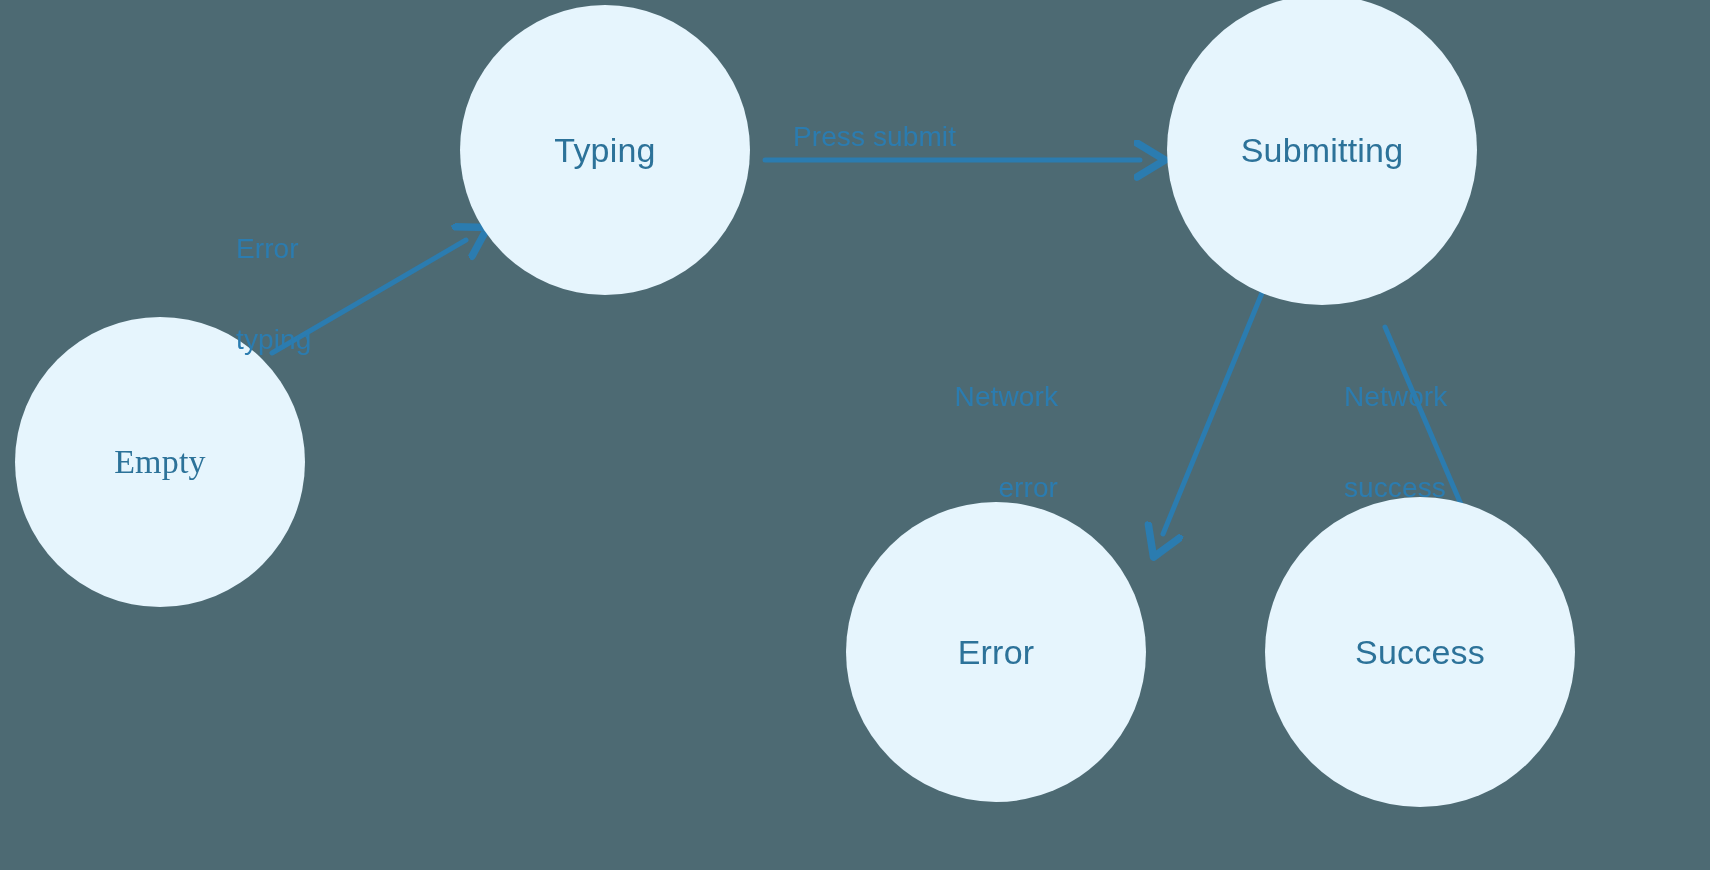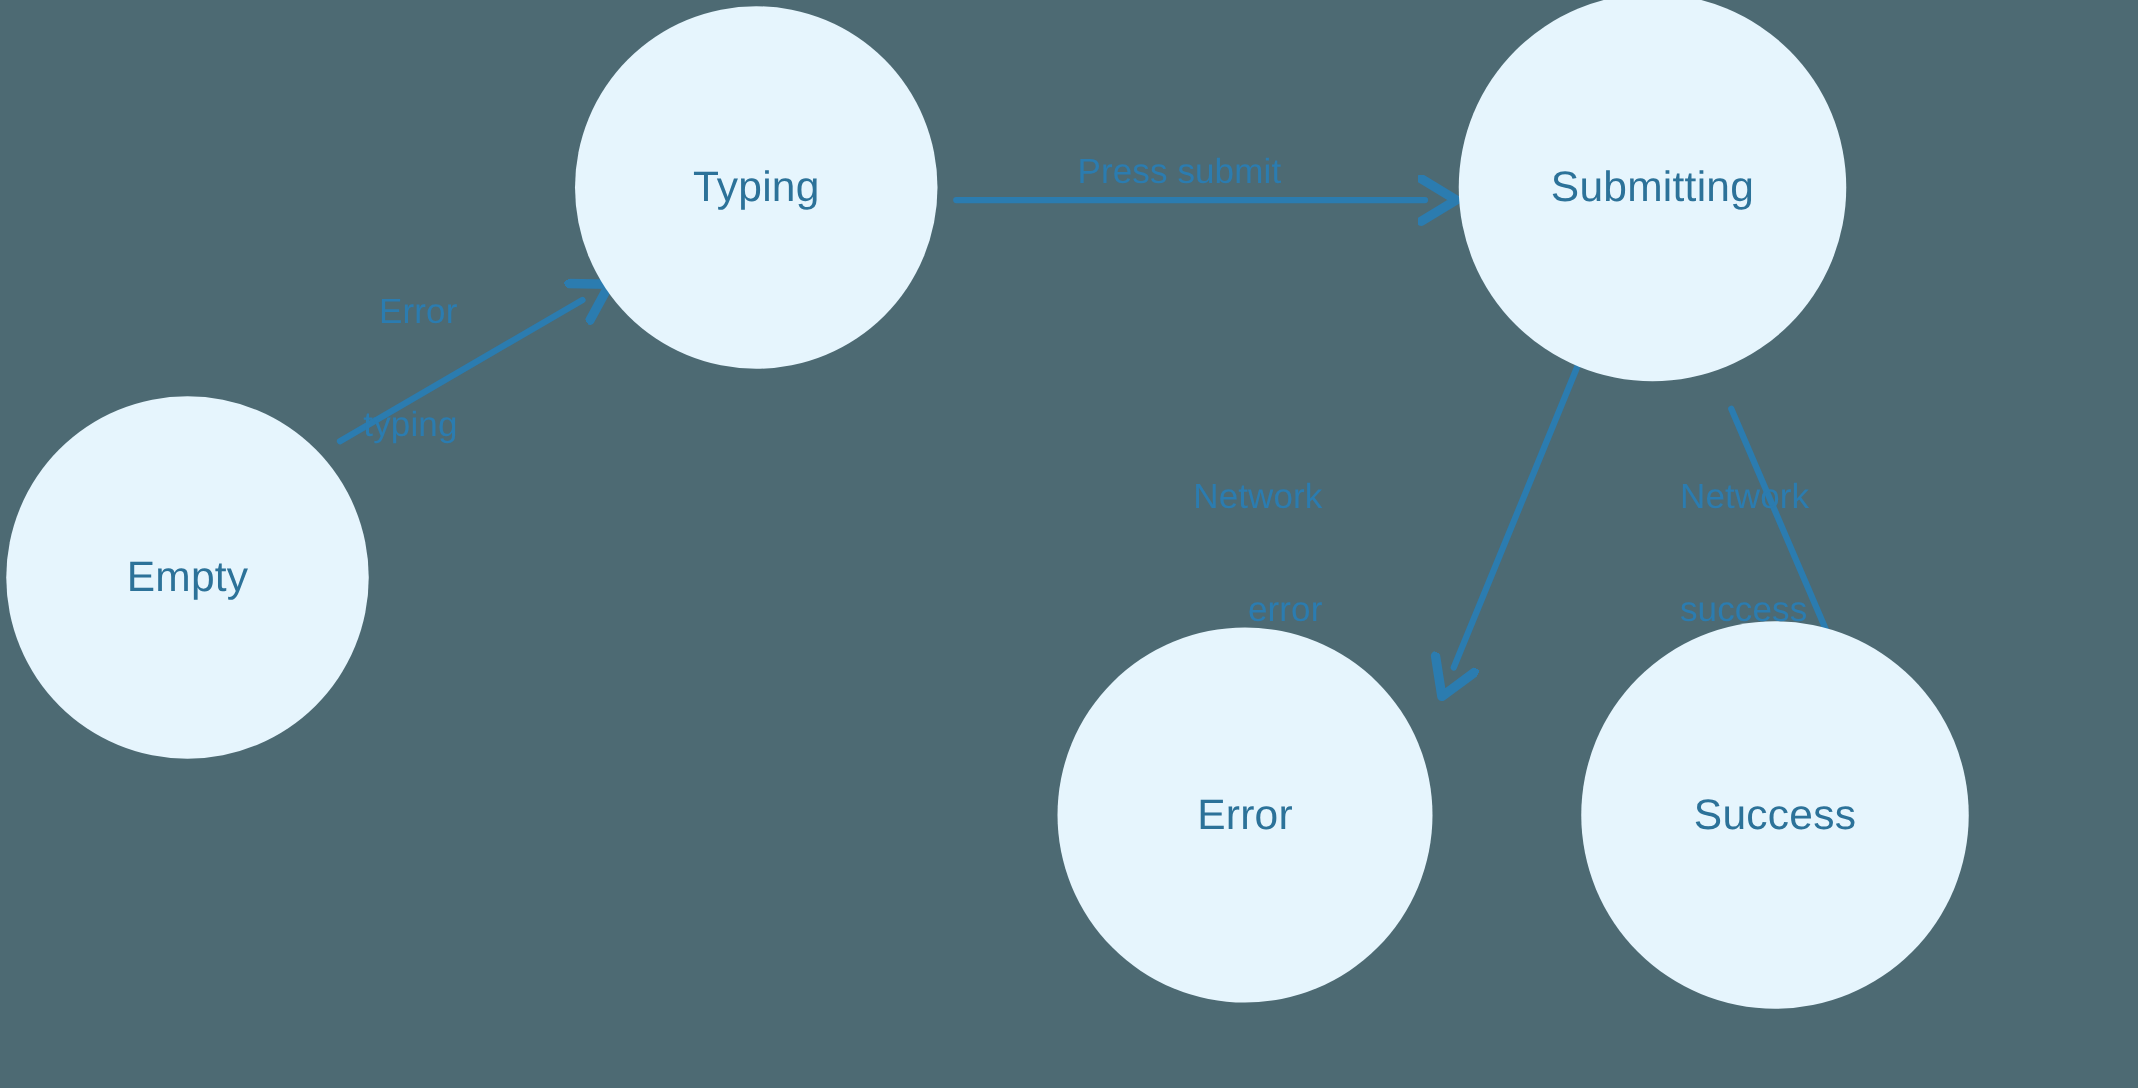--- a/index.html
+++ b/index.html
@@ -42,21 +42,21 @@
   }
   .edge-label {
     position: absolute;
     color: #2b7cb0;
     font-size: 28px;
     font-weight: 400;
     line-height: 1.08;
     white-space: pre;
     letter-spacing: 0.1px;
   }
-  .edge-label.c { text-align: right; }
+  .edge-label.c { text-align: left; }
   .edge-label.r { text-align: right; }
   .edge-label.l { text-align: left; }
 </style>
 </head>
 <body>
 
 <div id="canvas">
 
   <svg id="edges" viewBox="0 0 1710 870">
     <defs>
@@ -67,21 +67,21 @@
 
     <line x1="272" y1="353" x2="466" y2="240" stroke="#2b7cb0" stroke-width="5" stroke-linecap="round" marker-end="url(#arrowhead)"></line>
 
     <line x1="765" y1="160" x2="1140" y2="160" stroke="#2b7cb0" stroke-width="5" stroke-linecap="round" marker-end="url(#arrowhead)"></line>
 
     <line x1="1262" y1="293" x2="1163" y2="534" stroke="#2b7cb0" stroke-width="5" stroke-linecap="round" marker-end="url(#arrowhead)"></line>
 
     <line x1="1385" y1="327" x2="1472" y2="530" stroke="#2b7cb0" stroke-width="5" stroke-linecap="round" marker-end="url(#arrowhead)"></line>
   </svg>
 
-  <div class="node" style="left:5px; top:317px; width:290px; height:290px;">
+  <div class="node" style="left:15px; top:317px; width:290px; height:290px;font-family:Liberation Serif, serif;">
     <span class="node-label">Empty</span>
   </div>
 
   <div class="node" style="left:460px; top:5px; width:290px; height:290px;">
     <span class="node-label">Typing</span>
   </div>
 
   <div class="node" style="left:1167px; top:-5px; width:310px; height:310px;">
     <span class="node-label">Submitting</span>
   </div>

